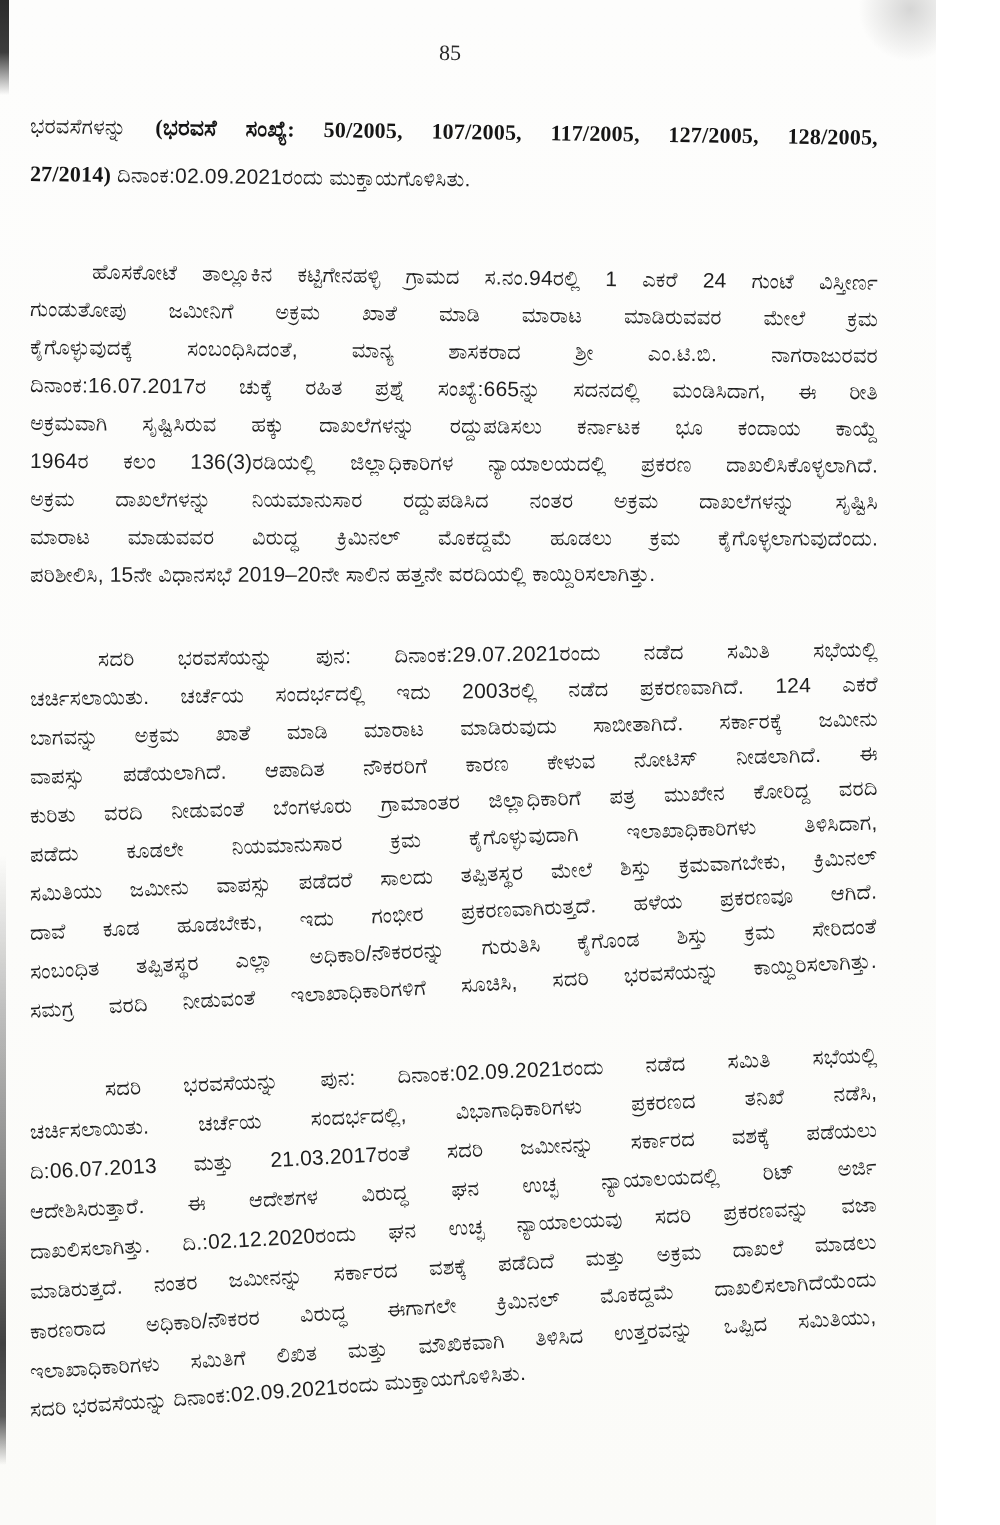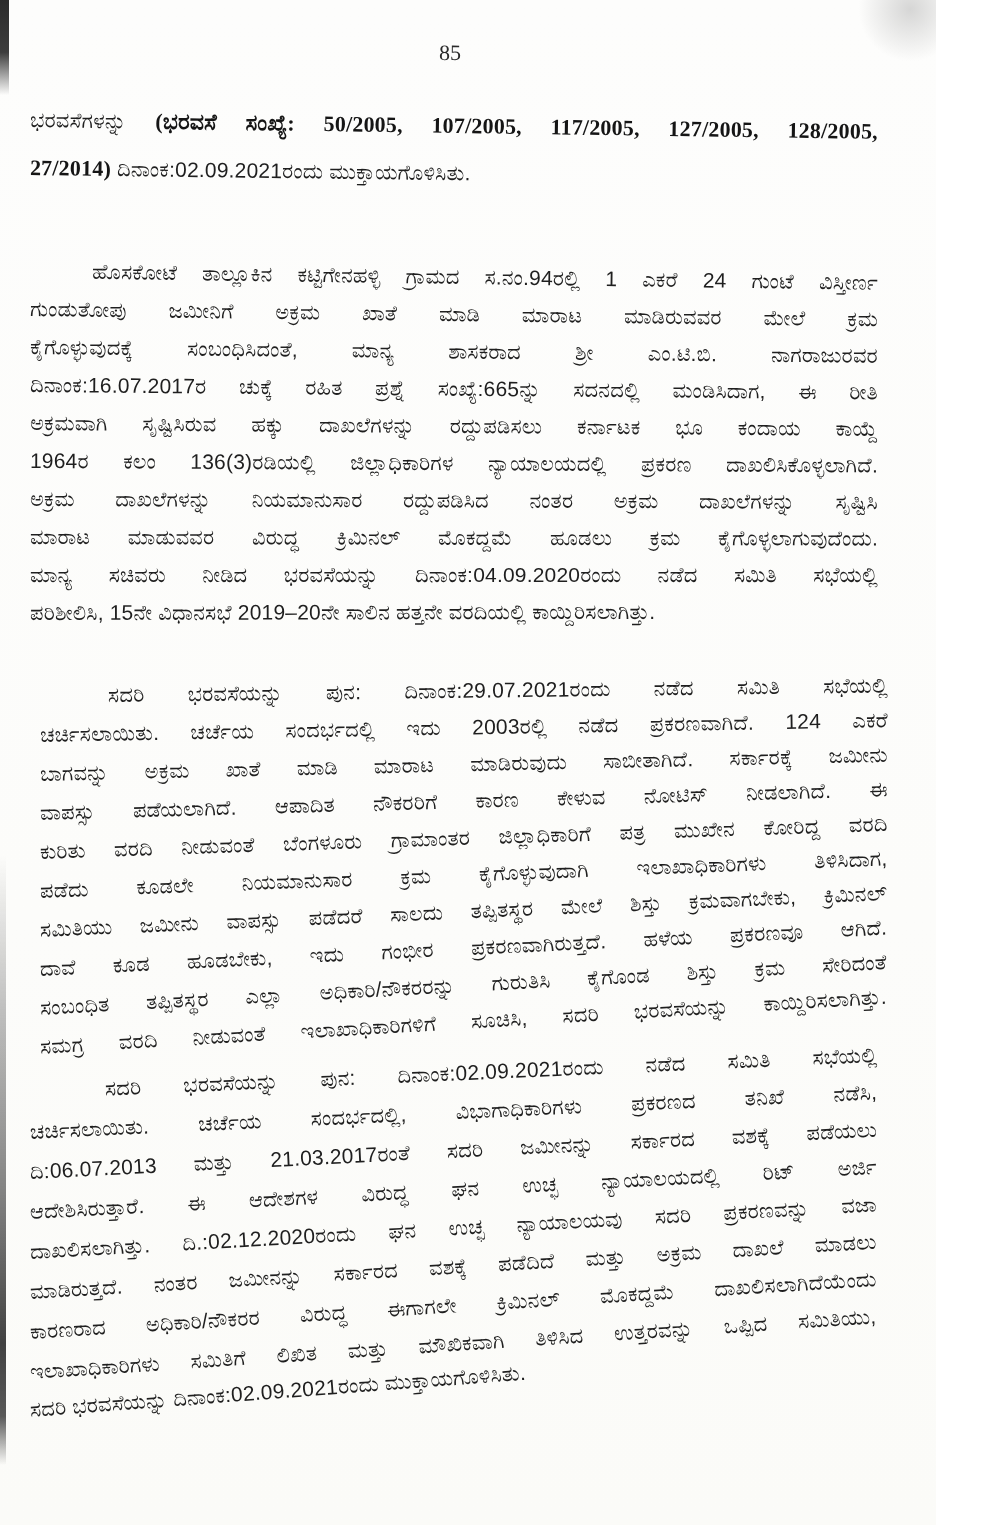--- a/index.html
+++ b/index.html
@@ -26,30 +26,30 @@
     text-align:justify; text-align-last:justify;
     transform-origin:0 50%;
     letter-spacing:0.2px;
   }
   .b {
     font-weight:700;
     font-family:"Liberation Serif", serif;
     font-size:22px;
     color:#151515;
   }
-  #p0 { top:96px; }
+  #p0 { top:102px; }
   #p0 .line { height:48px; line-height:48px; }
   #p0 .line:last-child { text-align-last:left; }
   #heading { top:200px; }
   #heading .line { height:36px; line-height:36px; text-align-last:left; }
   #p1 { top:252px; }
   #p1 .line { height:38px; line-height:38px; }
   #p1 .line:first-child { text-indent:62px; }
   #p1 .line:last-child { text-align-last:left; }
-  #p2 { top:676px;margin-left:10px; }
+  #p2 { top:640px; }
   #p2 .line { height:39px; line-height:39px; }
   #p2 .line:first-child { text-indent:68px; }
   #p3 { top:1072px; }
   #p3 .line { height:40px; line-height:40px; }
   #p3 .line:first-child { text-indent:75px; }
   #closing { top:1390px; }
   #closing .line { text-align-last:left; }
 
   
   .artifact-corner {
@@ -91,21 +91,20 @@
 
   <div class="para" id="p1">
       <div class="line" style="transform: rotate(0.8deg);"><span>ಹೊಸಕೋಟೆ ತಾಲ್ಲೂಕಿನ ಕಟ್ಟಿಗೇನಹಳ್ಳಿ ಗ್ರಾಮದ ಸ.ನಂ.94ರಲ್ಲಿ 1 ಎಕರೆ 24 ಗುಂಟೆ ವಿಸ್ತೀರ್ಣ</span></div>
       <div class="line" style="transform: rotate(0.7deg);"><span>ಗುಂಡುತೋಪು ಜಮೀನಿಗೆ ಅಕ್ರಮ ಖಾತೆ ಮಾಡಿ ಮಾರಾಟ ಮಾಡಿರುವವರ ಮೇಲೆ ಕ್ರಮ</span></div>
       <div class="line" style="transform: rotate(0.6deg);"><span>ಕೈಗೊಳ್ಳುವುದಕ್ಕೆ ಸಂಬಂಧಿಸಿದಂತೆ, ಮಾನ್ಯ ಶಾಸಕರಾದ ಶ್ರೀ ಎಂ.ಟಿ.ಬಿ. ನಾಗರಾಜುರವರ</span></div>
       <div class="line" style="transform: rotate(0.5deg);"><span>ದಿನಾಂಕ:16.07.2017ರ ಚುಕ್ಕೆ ರಹಿತ ಪ್ರಶ್ನೆ ಸಂಖ್ಯೆ:665ನ್ನು ಸದನದಲ್ಲಿ ಮಂಡಿಸಿದಾಗ, ಈ ರೀತಿ</span></div>
       <div class="line" style="transform: rotate(0.4deg);"><span>ಅಕ್ರಮವಾಗಿ ಸೃಷ್ಟಿಸಿರುವ ಹಕ್ಕು ದಾಖಲೆಗಳನ್ನು ರದ್ದುಪಡಿಸಲು ಕರ್ನಾಟಕ ಭೂ ಕಂದಾಯ ಕಾಯ್ದೆ</span></div>
       <div class="line" style="transform: rotate(0.3deg);"><span>1964ರ ಕಲಂ 136(3)ರಡಿಯಲ್ಲಿ ಜಿಲ್ಲಾಧಿಕಾರಿಗಳ ನ್ಯಾಯಾಲಯದಲ್ಲಿ ಪ್ರಕರಣ ದಾಖಲಿಸಿಕೊಳ್ಳಲಾಗಿದೆ.</span></div>
       <div class="line" style="transform: rotate(0.2deg);"><span>ಅಕ್ರಮ ದಾಖಲೆಗಳನ್ನು ನಿಯಮಾನುಸಾರ ರದ್ದುಪಡಿಸಿದ ನಂತರ ಅಕ್ರಮ ದಾಖಲೆಗಳನ್ನು ಸೃಷ್ಟಿಸಿ</span></div>
       <div class="line" style="transform: rotate(0.0999999deg);"><span>ಮಾರಾಟ ಮಾಡುವವರ ವಿರುದ್ಧ ಕ್ರಿಮಿನಲ್ ಮೊಕದ್ದಮೆ ಹೂಡಲು ಕ್ರಮ ಕೈಗೊಳ್ಳಲಾಗುವುದೆಂದು.</span></div>
-      <div class="line" style="transform: rotate(0deg);"><span>ಮಾನ್ಯ ಸಚಿವರು ನೀಡಿದ ಭರವಸೆಯನ್ನು ದಿನಾಂಕ:04.09.2020ರಂದು ನಡೆದ ಸಮಿತಿ ಸಭೆಯಲ್ಲಿ</span></div>
       <div class="line" style="transform: rotate(-0.0999999deg);"><span>ಪರಿಶೀಲಿಸಿ, 15ನೇ ವಿಧಾನಸಭೆ 2019–20ನೇ ಸಾಲಿನ ಹತ್ತನೇ ವರದಿಯಲ್ಲಿ ಕಾಯ್ದಿರಿಸಲಾಗಿತ್ತು.</span></div>
     </div>
 
   <div class="para" id="p2">
       <div class="line" style="transform: rotate(-0.7deg);"><span>ಸದರಿ ಭರವಸೆಯನ್ನು ಪುನ: ದಿನಾಂಕ:29.07.2021ರಂದು ನಡೆದ ಸಮಿತಿ ಸಭೆಯಲ್ಲಿ</span></div>
       <div class="line" style="transform: rotate(-1deg);"><span>ಚರ್ಚಿಸಲಾಯಿತು. ಚರ್ಚೆಯ ಸಂದರ್ಭದಲ್ಲಿ ಇದು 2003ರಲ್ಲಿ ನಡೆದ ಪ್ರಕರಣವಾಗಿದೆ. 124 ಎಕರೆ</span></div>
       <div class="line" style="transform: rotate(-1.3deg);"><span>ಬಾಗವನ್ನು ಅಕ್ರಮ ಖಾತೆ ಮಾಡಿ ಮಾರಾಟ ಮಾಡಿರುವುದು ಸಾಬೀತಾಗಿದೆ. ಸರ್ಕಾರಕ್ಕೆ ಜಮೀನು</span></div>
       <div class="line" style="transform: rotate(-1.6deg);"><span>ವಾಪಸ್ಸು ಪಡೆಯಲಾಗಿದೆ. ಆಪಾದಿತ ನೌಕರರಿಗೆ ಕಾರಣ ಕೇಳುವ ನೋಟಿಸ್ ನೀಡಲಾಗಿದೆ. ಈ</span></div>
       <div class="line" style="transform: rotate(-1.9deg);"><span>ಕುರಿತು ವರದಿ ನೀಡುವಂತೆ ಬೆಂಗಳೂರು ಗ್ರಾಮಾಂತರ ಜಿಲ್ಲಾಧಿಕಾರಿಗೆ ಪತ್ರ ಮುಖೇನ ಕೋರಿದ್ದ ವರದಿ</span></div>
       <div class="line" style="transform: rotate(-2.2deg);"><span>ಪಡೆದು ಕೂಡಲೇ ನಿಯಮಾನುಸಾರ ಕ್ರಮ ಕೈಗೊಳ್ಳುವುದಾಗಿ ಇಲಾಖಾಧಿಕಾರಿಗಳು ತಿಳಿಸಿದಾಗ,</span></div>

